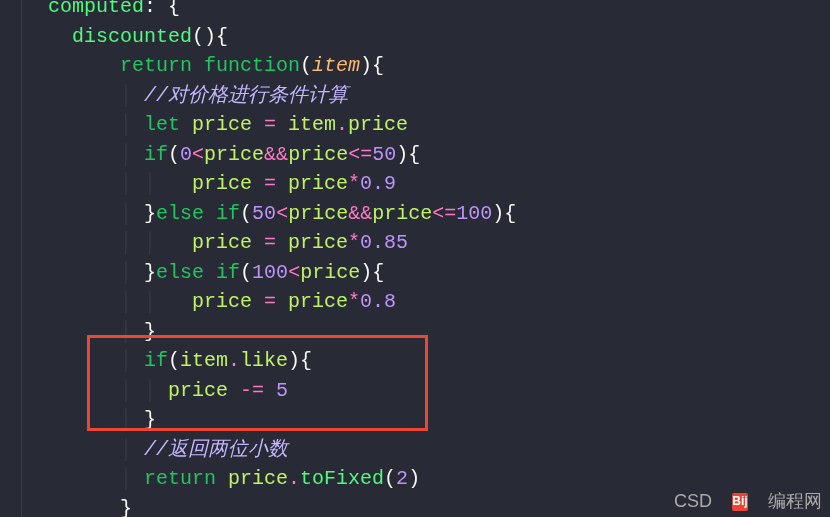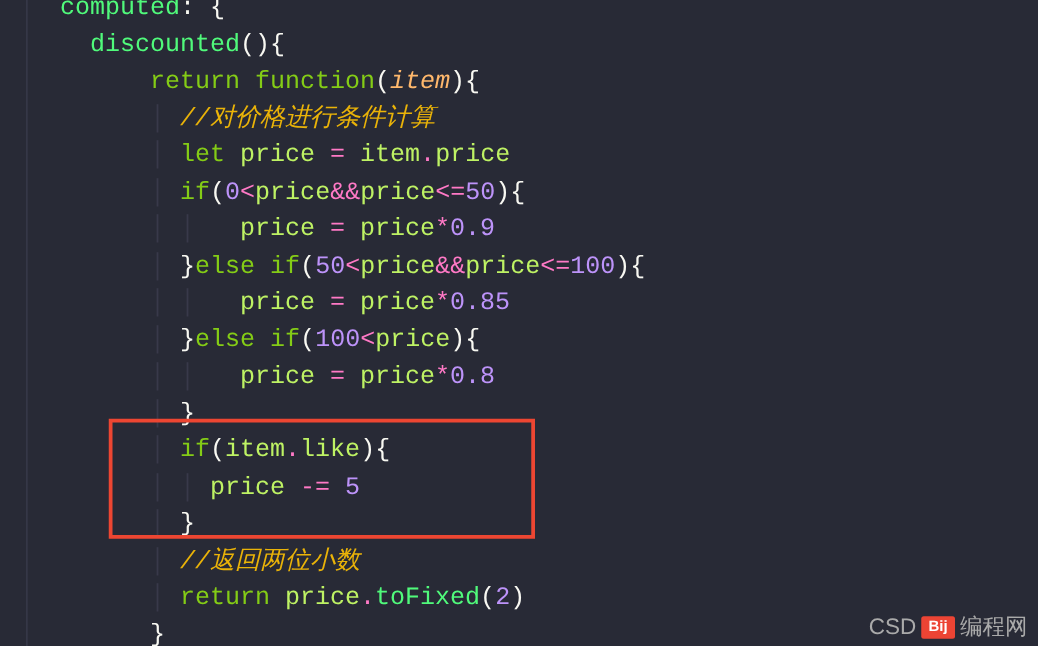--- a/index.html
+++ b/index.html
@@ -17,43 +17,43 @@
   background:#282a36; border-right:1px solid #3a3c4e;
 }
 .code {
   position:absolute; left:22px; top:-8px;
   padding-left:26px;
   white-space:pre;
 }
 .line { display:block; height:29.5px; }
 
 .guide { color:#38394a; } 
-.c-kw   { color:#84cc16; } 
+.c-kw   { color:#22c55e; } 
 .c-param{ color:#ffb86c; font-style:italic; } 
 .c-var  { color:#bef264; }
 .c-op   { color:#ff79c6; } 
 .c-num  { color:#bd93f9; }
 .c-punc { color:#f8f8f2; }
 .c-brace{ color:#f8f8f2; }
-.c-com  { color:#eab308; font-style:italic;margin-top:48px; }
+.c-com  { color:#c4b5fd; font-style:italic;margin-top:48px; }
 .c-lime { color:#50fa7b; }
 
 .hlbox {
   position:absolute;
   border:3px solid #ed4632;
   pointer-events:none;
 }
 
 .wm-right {
   position:absolute; right:8px; bottom:2px;
   color:#aaa; font-family:Arial,Helvetica,sans-serif;
-  font-size:18px; display:flex; align-items:center; gap:4px;
+  font-size:18px; display:flex; align-items:center; gap:20px;
 }
 .wm-right .logo {
-  width:27px;height:18px;background:#ec4434;display:inline-flex;
+  width:16px;height:18px;background:#ec4434;display:inline-flex;
   align-items:center;justify-content:center;font-size:12px;font-weight:bold;color:#fff;border-radius:2px;
 }
 </style>
 </head>
 <body>
 
 <div class="gutter"></div>
 
 <div class="code" id="code"><span class="line"><span class="c-lime">computed</span><span class="c-punc">: </span><span class="c-brace">{</span></span><span class="line"><span>  </span><span class="c-lime">discounted</span><span class="c-punc">(){</span></span><span class="line"><span>      </span><span class="c-kw">return</span><span> </span><span class="c-kw">function</span><span class="c-punc">(</span><span class="c-param">item</span><span class="c-punc">){</span></span><span class="line"><span>      </span><span class="guide">│ </span><span class="c-com">//对价格进行条件计算</span></span><span class="line"><span>      </span><span class="guide">│ </span><span class="c-kw">let</span><span class="c-var"> price </span><span class="c-op">=</span><span class="c-var"> item</span><span class="c-op">.</span><span class="c-var">price</span></span><span class="line"><span>      </span><span class="guide">│ </span><span class="c-kw">if</span><span class="c-punc">(</span><span class="c-num">0</span><span class="c-op">&lt;</span><span class="c-var">price</span><span class="c-op">&amp;&amp;</span><span class="c-var">price</span><span class="c-op">&lt;=</span><span class="c-num">50</span><span class="c-punc">){</span></span><span class="line"><span>      </span><span class="guide">│ │   </span><span class="c-var">price </span><span class="c-op">=</span><span class="c-var"> price</span><span class="c-op">*</span><span class="c-num">0.9</span></span><span class="line"><span>      </span><span class="guide">│ </span><span class="c-punc">}</span><span class="c-kw">else</span><span> </span><span class="c-kw">if</span><span class="c-punc">(</span><span class="c-num">50</span><span class="c-op">&lt;</span><span class="c-var">price</span><span class="c-op">&amp;&amp;</span><span class="c-var">price</span><span class="c-op">&lt;=</span><span class="c-num">100</span><span class="c-punc">){</span></span><span class="line"><span>      </span><span class="guide">│ │   </span><span class="c-var">price </span><span class="c-op">=</span><span class="c-var"> price</span><span class="c-op">*</span><span class="c-num">0.85</span></span><span class="line"><span>      </span><span class="guide">│ </span><span class="c-punc">}</span><span class="c-kw">else</span><span> </span><span class="c-kw">if</span><span class="c-punc">(</span><span class="c-num">100</span><span class="c-op">&lt;</span><span class="c-var">price</span><span class="c-punc">){</span></span><span class="line"><span>      </span><span class="guide">│ │   </span><span class="c-var">price </span><span class="c-op">=</span><span class="c-var"> price</span><span class="c-op">*</span><span class="c-num">0.8</span></span><span class="line"><span>      </span><span class="guide">│ </span><span class="c-punc">}</span></span><span class="line"><span>      </span><span class="guide">│ </span><span class="c-kw">if</span><span class="c-punc">(</span><span class="c-var">item</span><span class="c-op">.</span><span class="c-var">like</span><span class="c-punc">){</span></span><span class="line"><span>      </span><span class="guide">│ │ </span><span class="c-var">price </span><span class="c-op">-=</span><span> </span><span class="c-num">5</span></span><span class="line"><span>      </span><span class="guide">│ </span><span class="c-punc">}</span></span><span class="line"><span>      </span><span class="guide">│ </span><span class="c-com">//返回两位小数</span></span><span class="line"><span>      </span><span class="guide">│ </span><span class="c-kw">return</span><span class="c-var"> price</span><span class="c-op">.</span><span class="c-lime">toFixed</span><span class="c-punc">(</span><span class="c-num">2</span><span class="c-punc">)</span></span><span class="line"><span>      </span><span class="c-punc">}</span></span></div>
 

